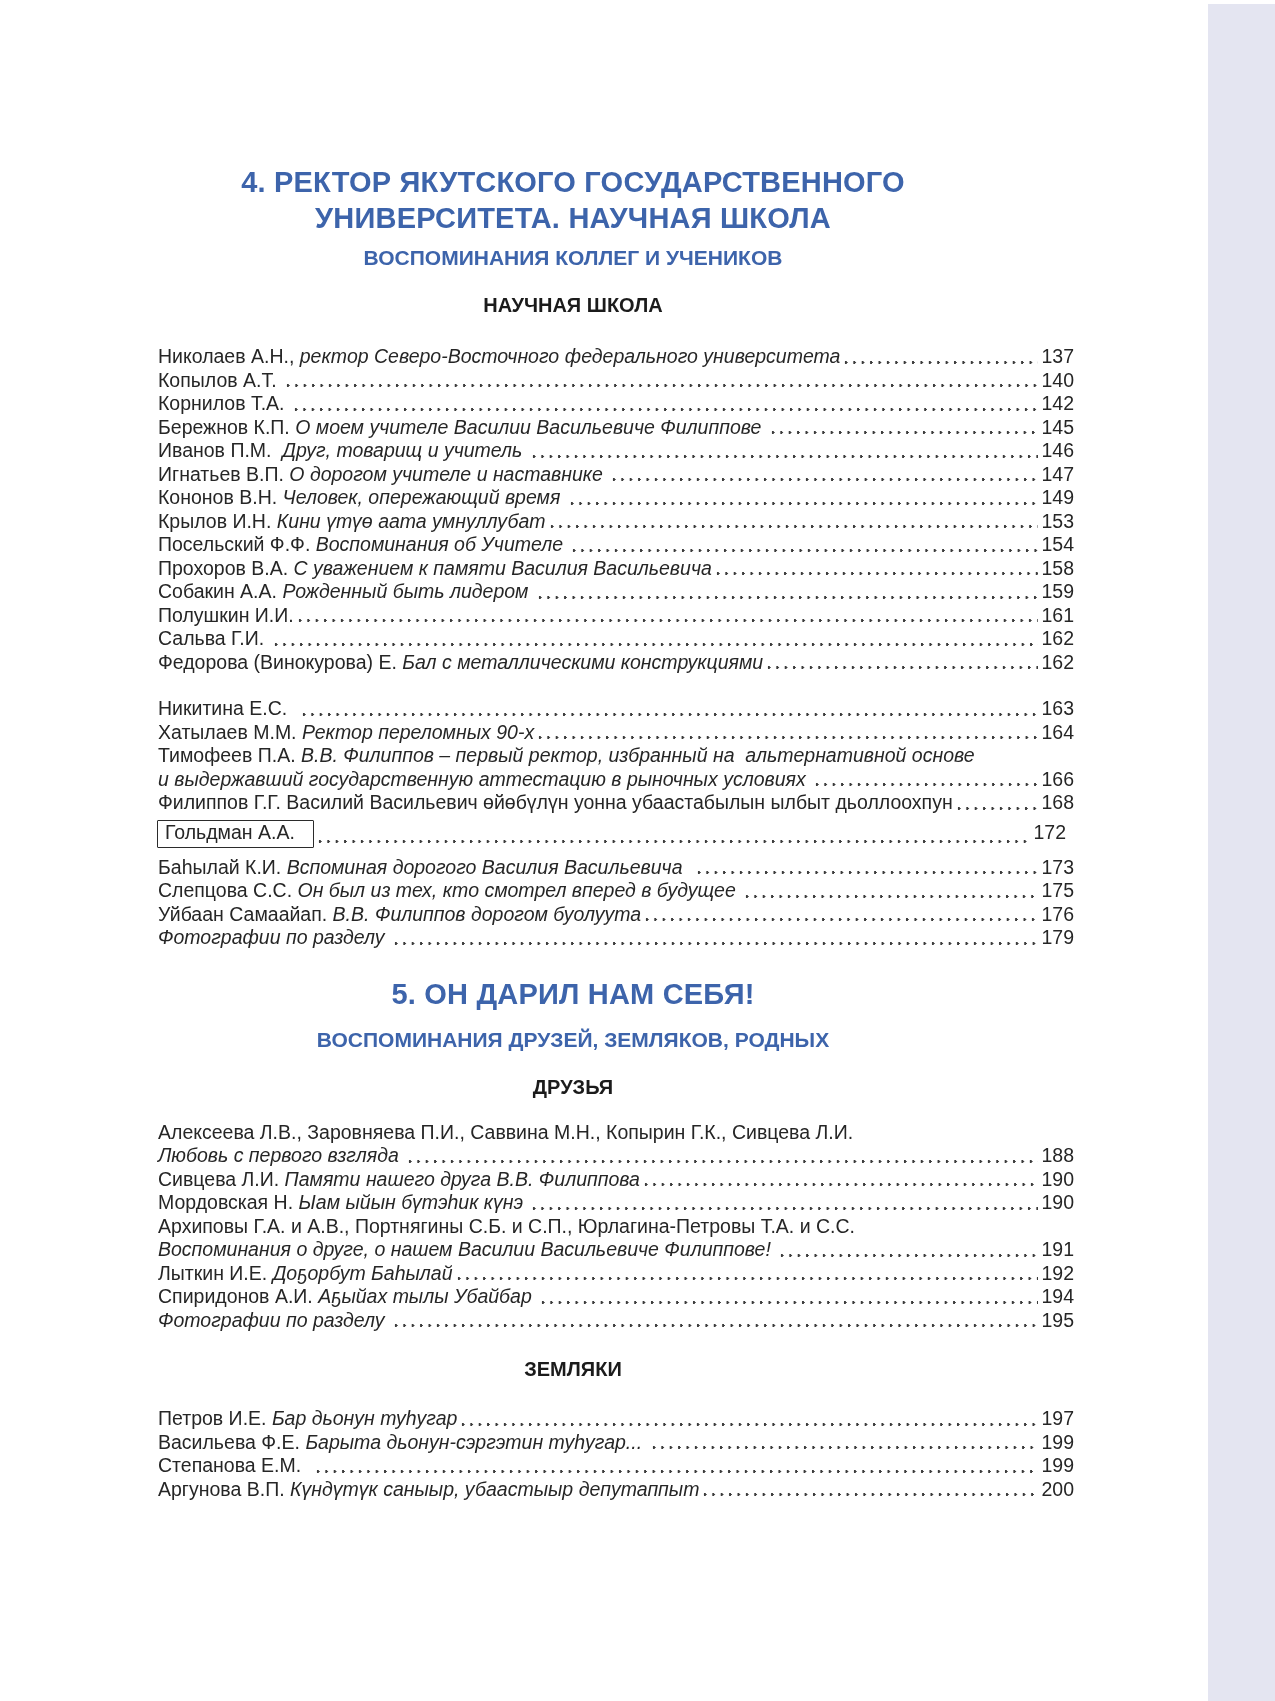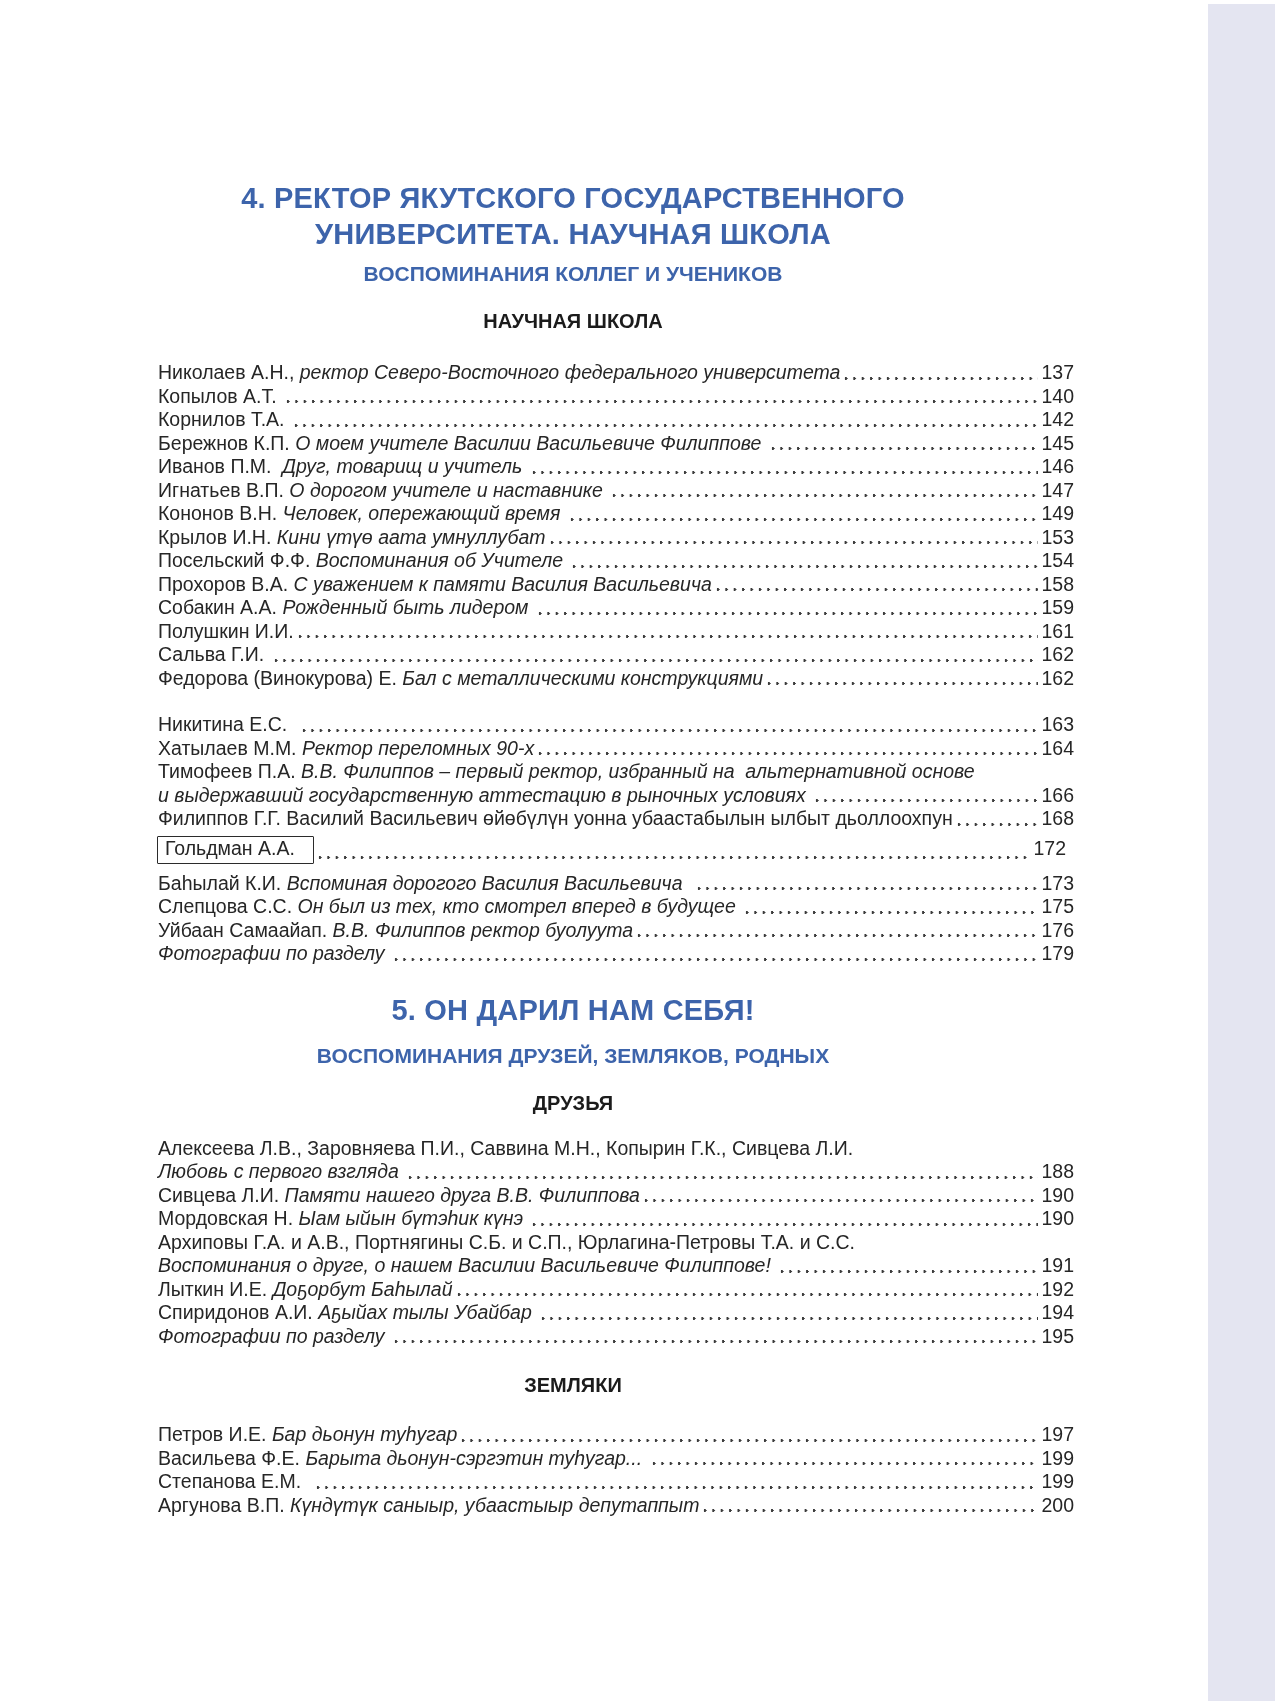--- a/index.html
+++ b/index.html
@@ -11,21 +11,21 @@
     color: #262626;
     position: relative;
     overflow: hidden;
   }
   .side-band {
     position: absolute; top: 4px; right: 0;
     width: 67px; height: 1697px;
     background: var(--band, #e4e5f1);
   }
   .content {
-    position: absolute; left: 158px; top: 16px;
+    position: absolute; left: 158px; top: 0;
     width: 916px;
     padding-top: 164px;
   }
   .head-block { width: 830px; text-align: center; }
   .blue { color: var(--accent, #3d64ab); }
   h1.part-heading {
     margin: 0; font-size: 29px; line-height: 36px;
     font-weight: 700; letter-spacing: 0.2px;
   }
   h1.p5-heading { margin-top: 26px; }
@@ -235,21 +235,21 @@
         </div>
         <div class="toc-entry">
           <div class="toc-line">
             <span class="toc-text"><span class="seg">Слепцова С.С. </span><span class="seg it">Он был из тех, кто смотрел вперед в будущее </span></span>
             <span class="leader"></span>
             <span class="pg">175</span>
           </div>
         </div>
         <div class="toc-entry">
           <div class="toc-line">
-            <span class="toc-text"><span class="seg">Уйбаан Самаайап. </span><span class="seg it">В.В. Филиппов ректор буолуута</span></span>
+            <span class="toc-text"><span class="seg">Уйбаан Самаайап. </span><span class="seg it">В.В. Филиппов дорогом буолуута</span></span>
             <span class="leader"></span>
             <span class="pg">176</span>
           </div>
         </div>
         <div class="toc-entry">
           <div class="toc-line">
             <span class="toc-text"><span class="seg it">Фотографии по разделу </span></span>
             <span class="leader"></span>
             <span class="pg">179</span>
           </div>

